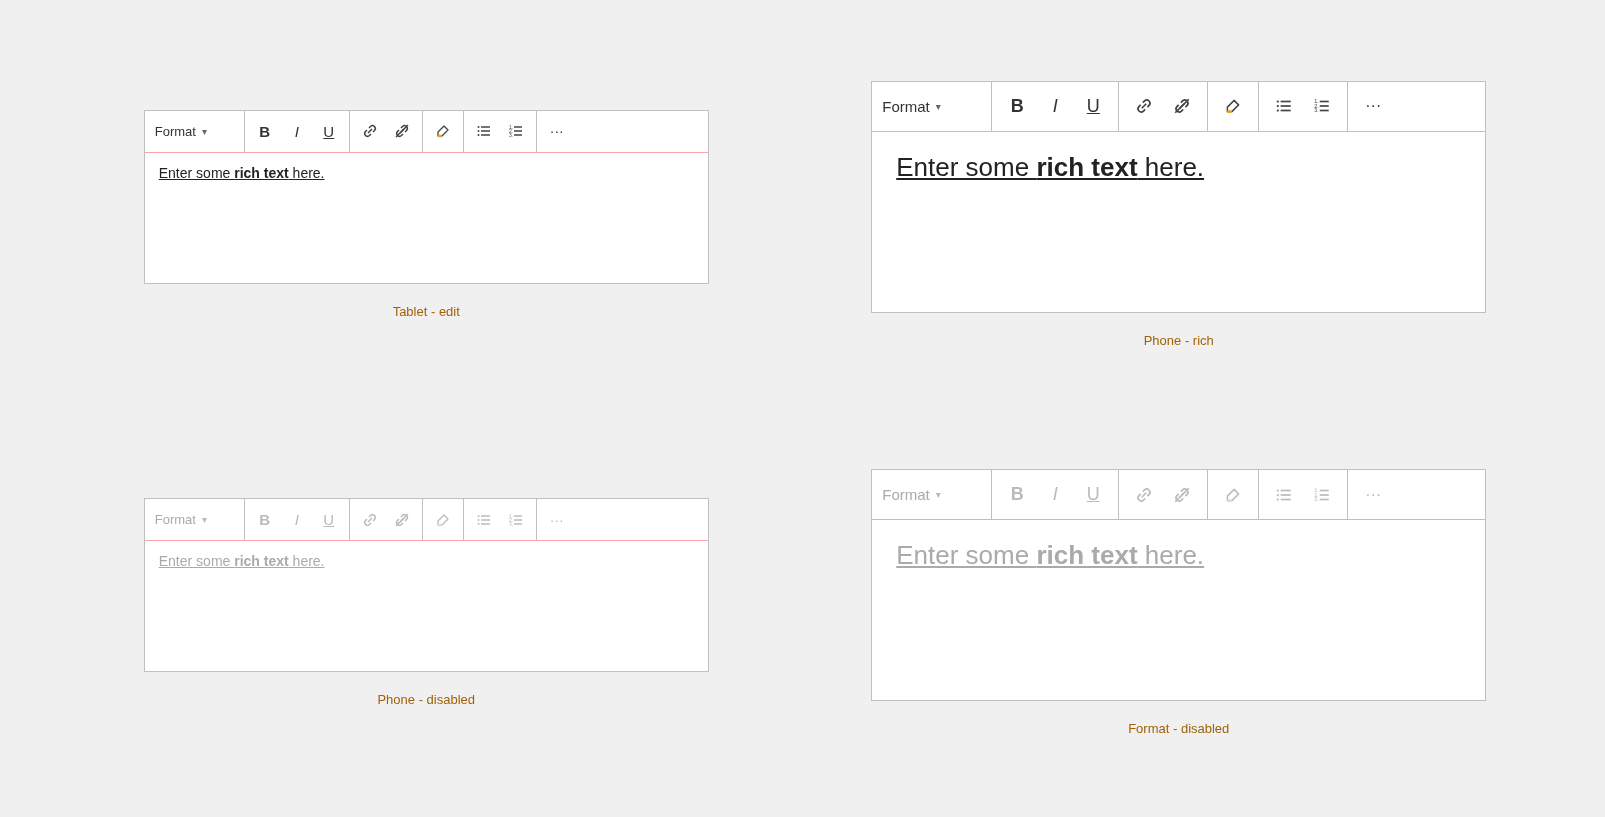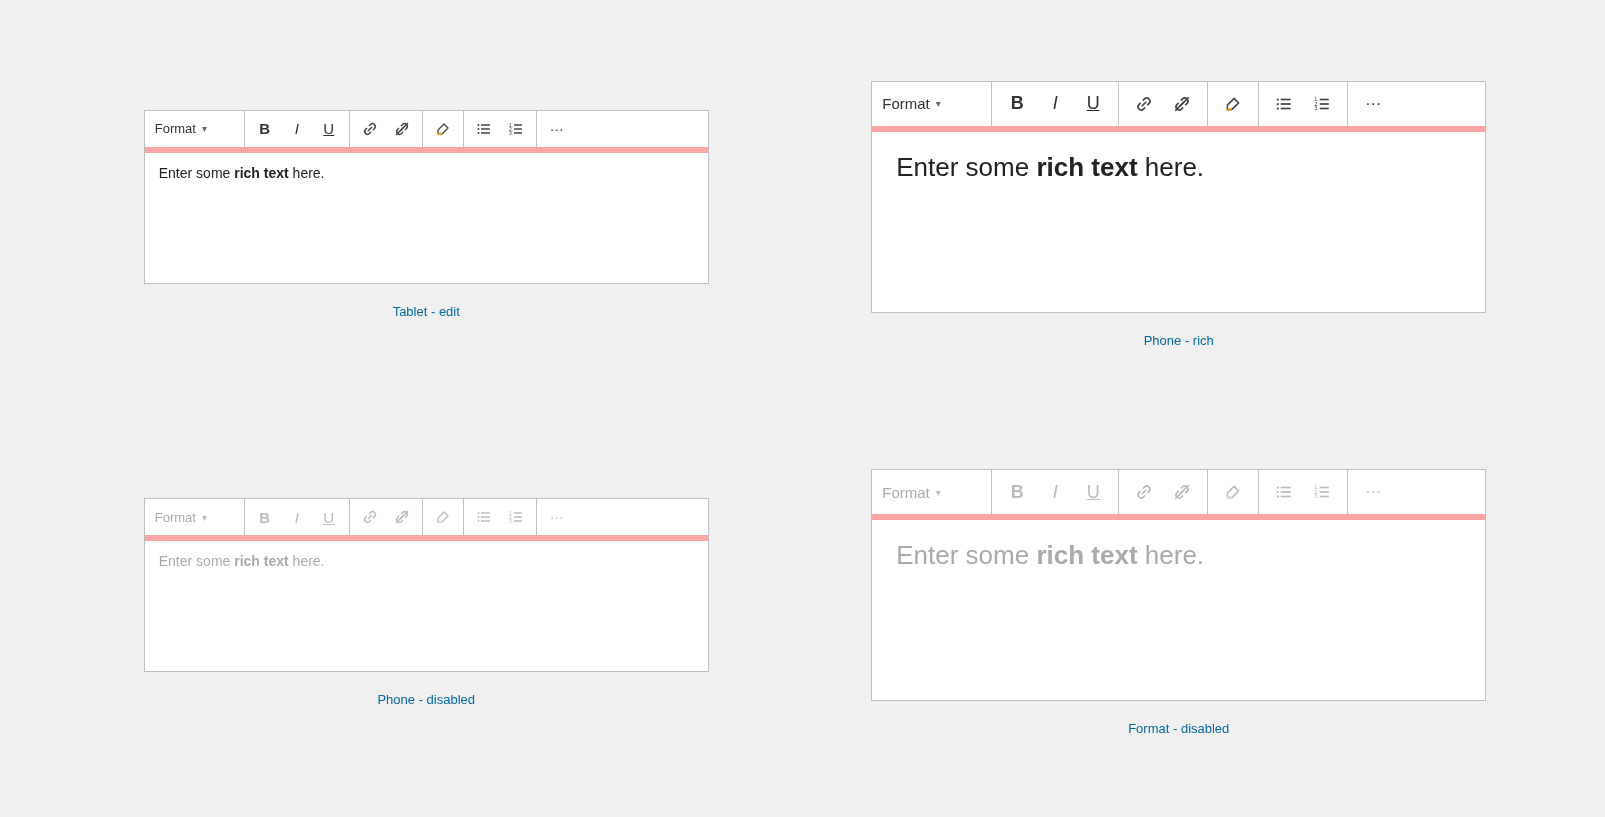--- a/index.html
+++ b/index.html
@@ -46,21 +46,21 @@
     }
 
     
     .editor-phone {
       width: 615px;
     }
 
     .toolbar {
       display: flex;
       align-items: center;
-      border-bottom: 6px solid #fca5a5;
+      border-bottom: 1px solid #fca5a5;
       padding: 0;
       height: 42px;
     }
 
     .toolbar-tablet {
       
     }
 
     .format-dropdown {
       display: flex;
@@ -119,31 +119,32 @@
 
     .toolbar-btn .bold-icon { font-weight: 900; font-size: 15px; }
     .toolbar-btn .italic-icon { font-style: italic; font-size: 15px; }
     .toolbar-btn .underline-icon { text-decoration: underline; font-size: 15px; }
 
     .editor-content {
       padding: 12px 14px;
       font-size: 14px;
       color: #222;
       min-height: 130px;
+      text-decoration: underline;
     }
 
     .editor-content.phone-content {
       font-size: 26px;
       padding: 20px 24px;
       min-height: 180px;
     }
 
     .caption {
       font-size: 13px;
-      color: #0369a1;
+      color: #a16207;
       text-align: center;
       margin-top: 4px;
     }
 
     
     .svg-icon {
       width: 16px;
       height: 16px;
       display: inline-flex;
       align-items: center;

